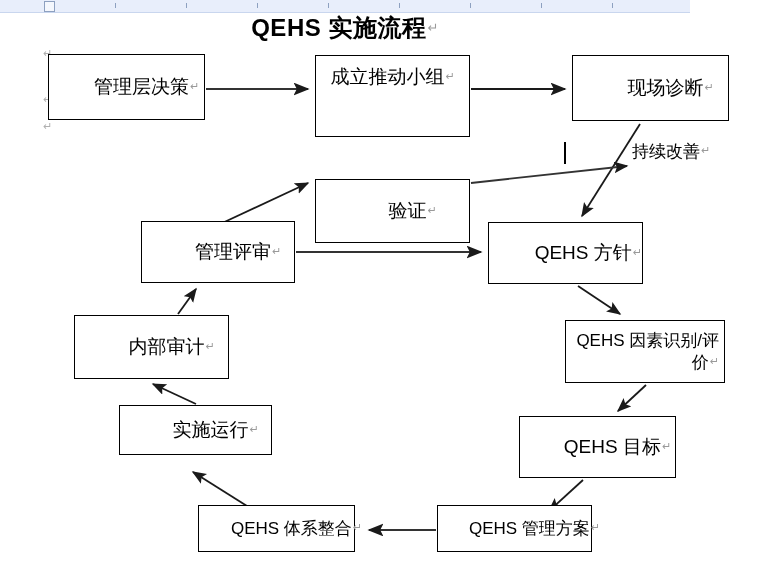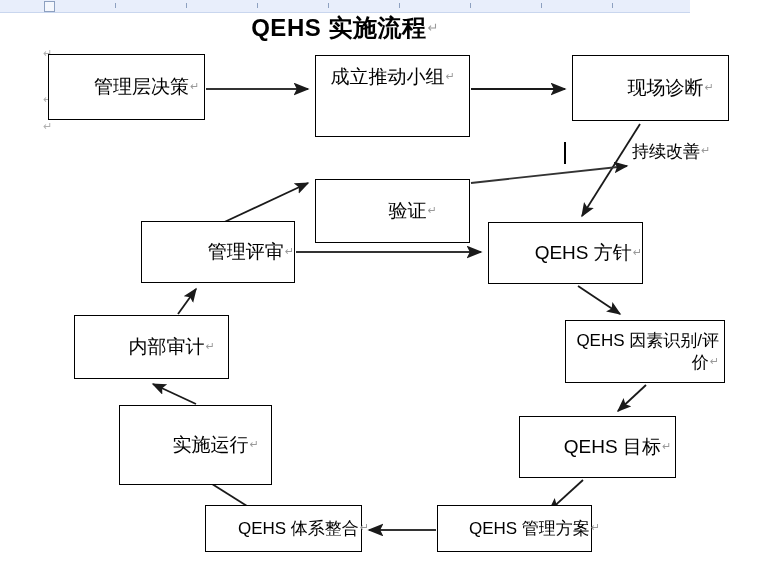--- a/index.html
+++ b/index.html
@@ -189,45 +189,45 @@
   </div>
 
   <div class="node v-center" style="left:315px; top:146px; width:155px; height:64px;margin-top:33px;">
     <span class="txt"><span>验证</span><span class="pm">↵</span></span>
   </div>
 
   <div class="node v-center" style="left:488px; top:222px; width:155px; height:62px;justify-content:flex-end;">
     <span class="txt"><span>QEHS 方针</span><span class="pm">↵</span></span>
   </div>
 
-  <div class="node v-center" style="left:141px; top:221px; width:154px; height:62px;justify-content:flex-end;">
+  <div class="node v-center" style="left:141px; top:221px; width:154px; height:62px;">
     <span class="txt"><span>管理评审</span><span class="pm">↵</span></span>
   </div>
 
   <div class="node v-center small wrap" style="left:565px; top:320px; width:160px; height:63px; padding:0 5px;">
     <span class="txt"><span>QEHS 因素识别/评价</span><span class="pm">↵</span></span>
   </div>
 
   <div class="node v-center" style="left:74px; top:315px; width:155px; height:64px;align-items:center;">
     <span class="txt"><span>内部审计</span><span class="pm">↵</span></span>
   </div>
 
   <div class="node v-center" style="left:519px; top:416px; width:157px; height:62px;">
     <span class="txt"><span>QEHS 目标</span><span class="pm">↵</span></span>
   </div>
 
-  <div class="node v-center" style="left:119px; top:405px; width:153px; height:80px;">
+  <div class="node v-center" style="left:119px; top:405px; width:153px; height:50px;">
     <span class="txt"><span>实施运行</span><span class="pm">↵</span></span>
   </div>
 
   <div class="node v-center small" style="left:437px; top:505px; width:155px; height:47px;">
     <span class="txt"><span>QEHS 管理方案</span><span class="pm">↵</span></span>
   </div>
 
-  <div class="node v-center small" style="left:205px; top:505px; width:157px; height:47px;">
+  <div class="node v-center small" style="left:198px; top:505px; width:157px; height:47px;">
     <span class="txt"><span>QEHS 体系整合</span><span class="pm">↵</span></span>
   </div>
 
   <div class="freetext" style="left:632px; top:140px;">
     <span>持续改善</span><span class="pm">↵</span>
   </div>
 
   <div class="pilcrow" style="left:43px; top:47px;">↵</div>
   <div class="pilcrow" style="left:43px; top:120px;">↵</div>
   <div class="pilcrow" style="left:43px; top:93px;">↵</div>

